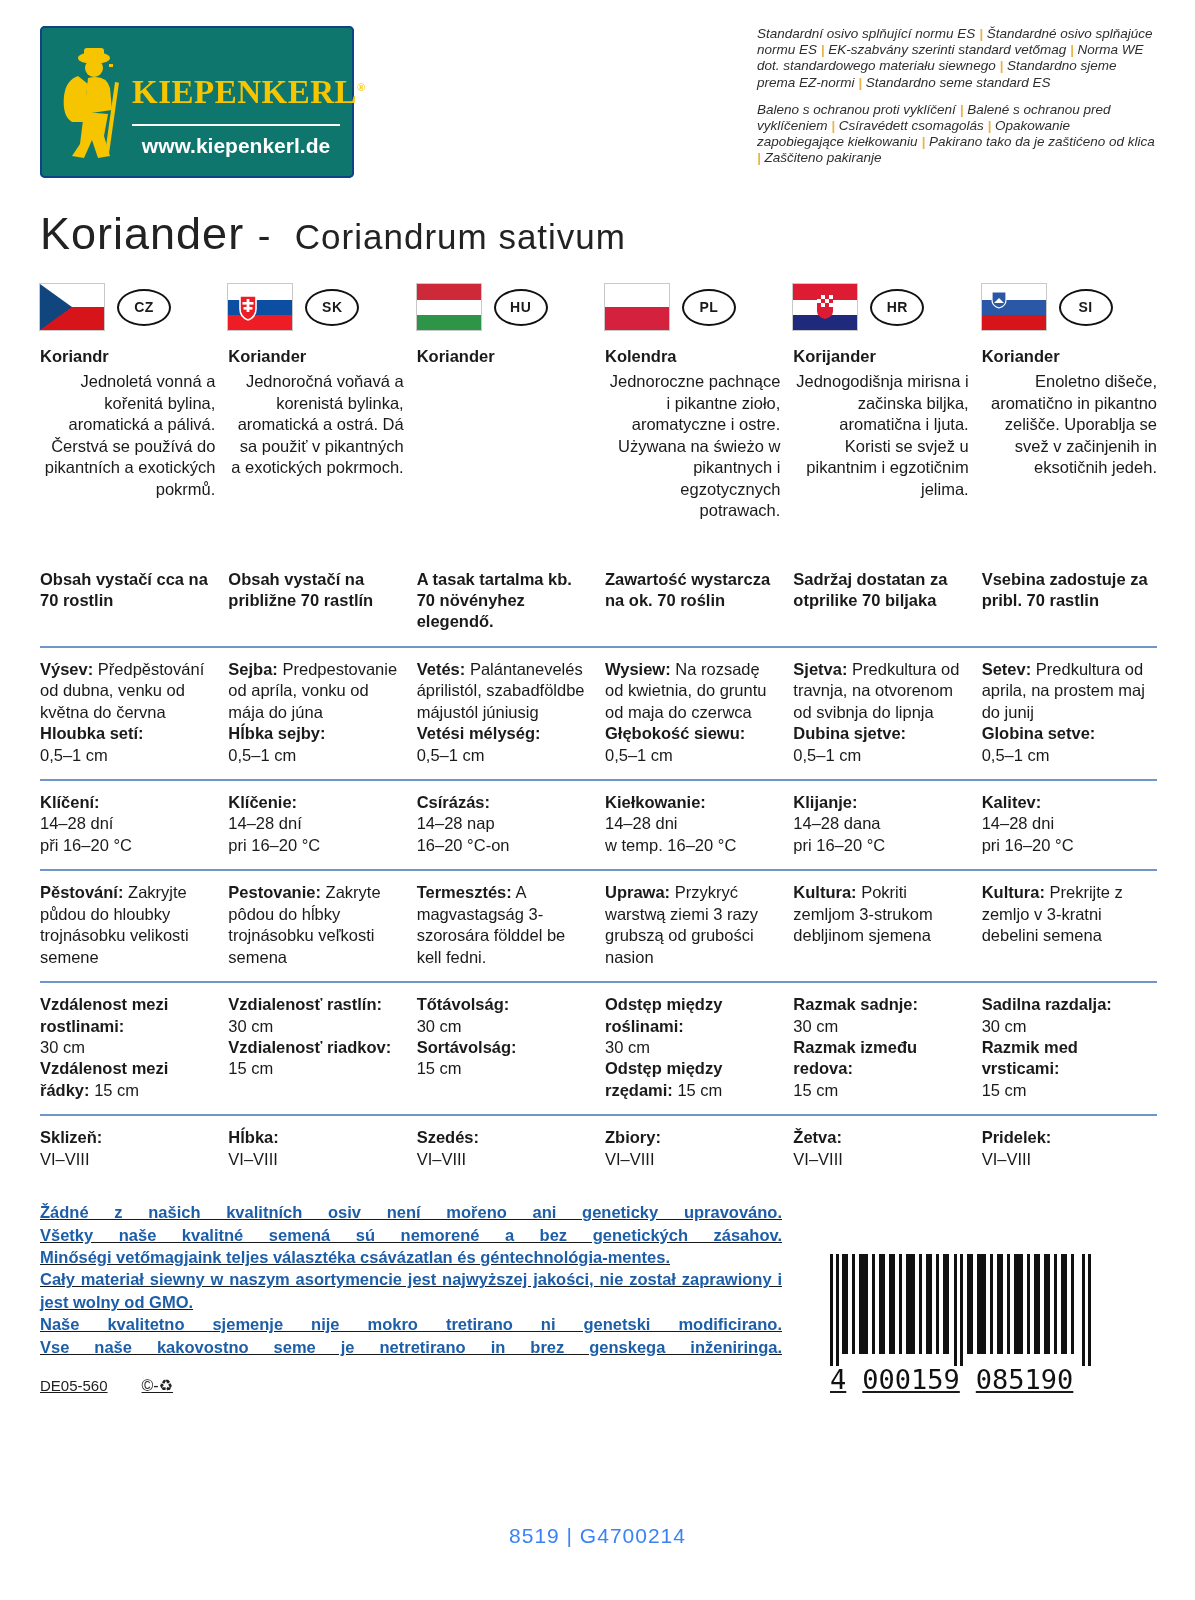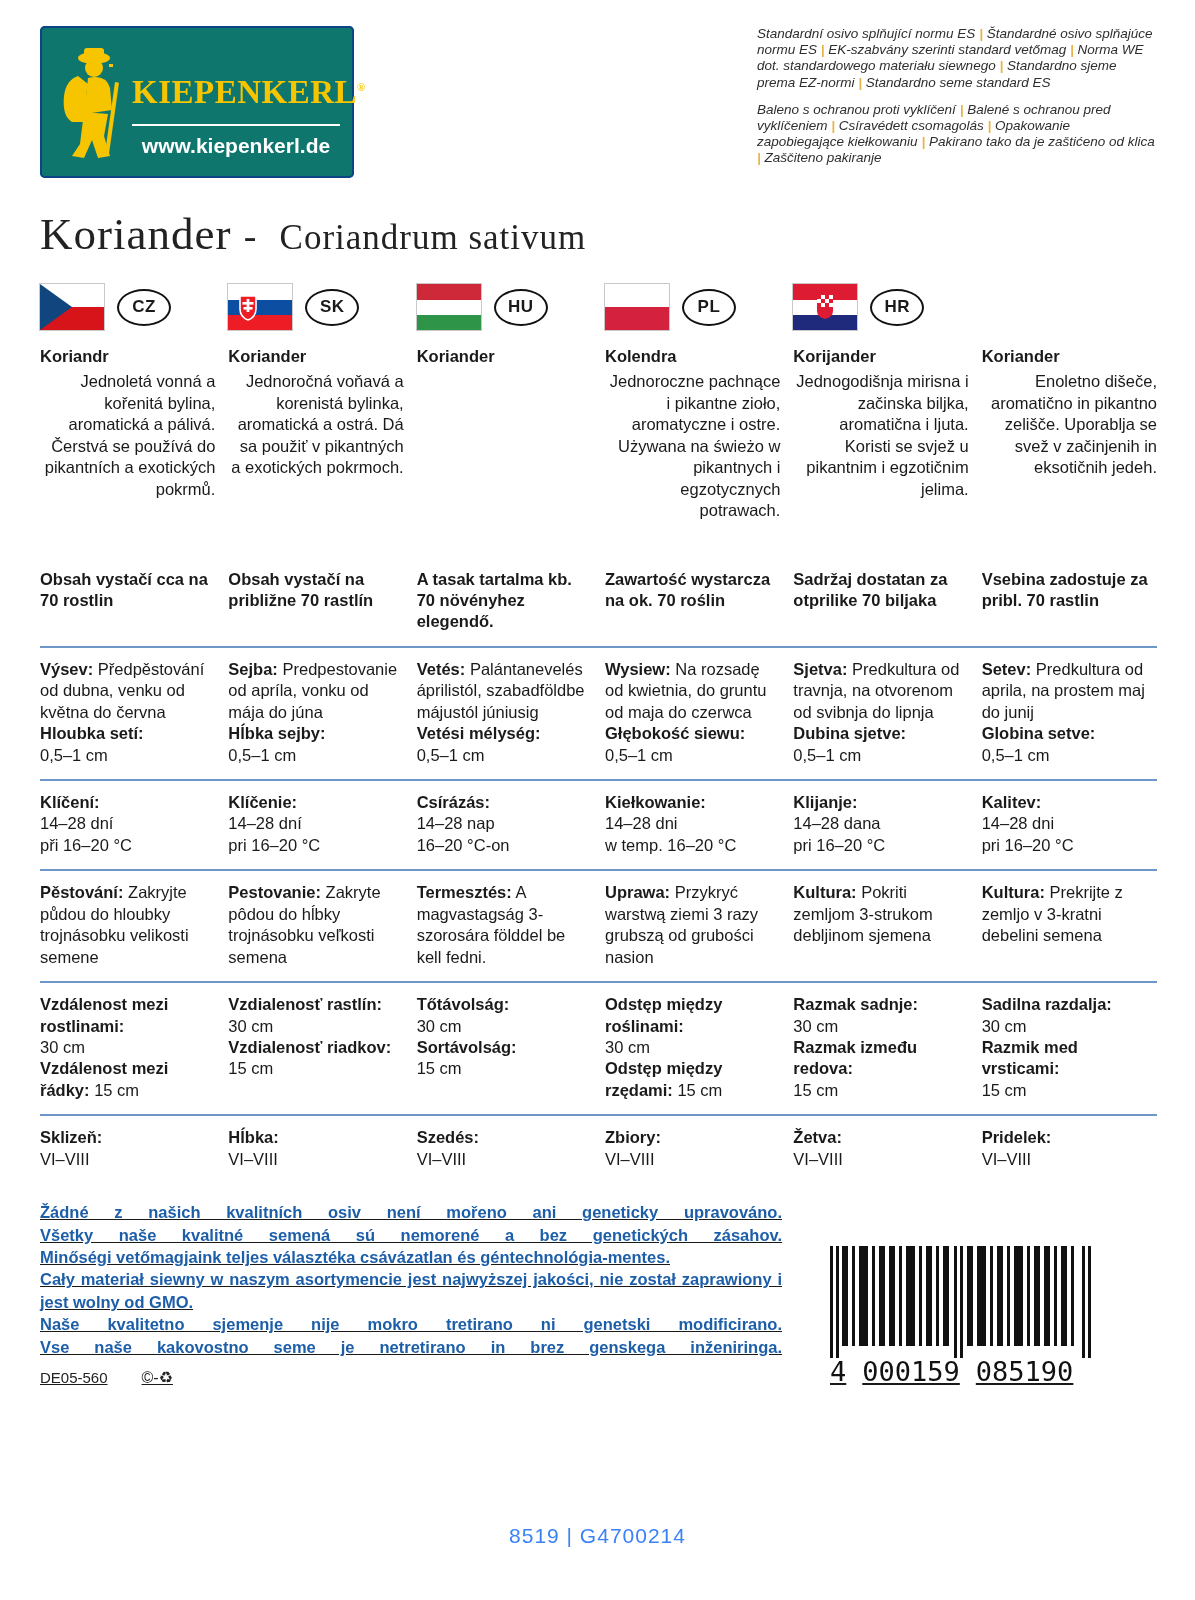--- a/index.html
+++ b/index.html
@@ -25,52 +25,52 @@
   .brand .reg { font-size:11px; vertical-align:super; }
   .logo-rule { position:absolute; left:92px; right:14px; top:98px; height:2px; background:#fff; }
   .logo-url { position:absolute; left:92px; right:14px; top:108px; text-align:center;
     color:#fff; font-weight:bold; font-size:21px; }
 
   .notices { width:400px; font-style:italic; font-size:13.5px; line-height:1.2; color:#2e2e2e; }
   .notices p + p { margin-top:11px; }
   .pipe { color:#e8b44a; font-weight:bold; }
 
   
-  .title { margin-top:30px; font-size:45px; letter-spacing:1px; color:#222; font-weight:normal;font-family:Liberation Serif, serif; }
+  .title { margin-top:30px; font-size:45px; letter-spacing:1px; color:#222; font-weight:normal; }
   .title .botanical { font-size:35px; margin-left:10px; }
   .title .dash { font-size:38px; }
 
   
   .cols { display:grid; grid-template-columns:repeat(6,1fr); column-gap:13px; }
 
   .flags-row { margin-top:24px; }
   .flag-wrap { display:flex; align-items:center; gap:13px; }
   .flag { display:block; outline:1px solid #c9c9c9; }
   .code-badge {
     display:inline-flex; align-items:center; justify-content:center;
     min-width:54px; height:37px; padding:0 7px; border:2.5px solid #111;
-    border-radius:50%; font-weight:bold; font-size:17px; letter-spacing:0.5px;
+    border-radius:50%; font-weight:bold; font-size:14px; letter-spacing:0.5px;
   }
 
   .intro-row { margin-top:16px; }
   .col-name { font-weight:bold; font-size:18.5px; margin-bottom:4px; }
   .col-desc { font-size:17px; line-height:1.28;text-align:right; }
 
   .table { margin-top:36px; }
   .band { padding:11px 0 13px; border-bottom:2px solid #6e96c8; }
   .band.last { border-bottom:none; }
   .cell p { font-size:16.5px; line-height:1.3; }
   .b { font-weight:bold; }
 
   
   .bottom { margin-top:18px; display:flex; align-items:flex-end;text-decoration:underline; }
   .gmo { width:742px; color:#1d5ea9; font-weight:bold; font-size:16.5px; line-height:1.36; }
   .gmo p { text-align:justify; }
   .gmo p.stretch { text-align-last:justify; }
-  .codes { margin-top:10px; display:flex; gap:34px; align-items:center; font-size:15px; color:#222; }
+  .codes { margin-top:18px; display:flex; gap:34px; align-items:center; font-size:15px; color:#222; }
   .recycle { font-size:16px; }
 
   .barcode-block { margin-left:46px; margin-top:14px; width:290px; }
   .barcode-digits {
     display:flex; gap:16px; font-family:"DejaVu Sans Mono", monospace;
     font-size:27px; color:#111; margin-top:-6px; padding-left:2px;
   }
   .print-code { position:absolute; left:0; right:0; bottom:52px; text-align:center;
     font-size:21px; color:#3b82f6; letter-spacing:1px; }
 </style>
@@ -161,20 +161,30 @@
             <rect x="32" y="15" width="4" height="4" fill="#fff"></rect>
             <rect x="36" y="15" width="4" height="4" fill="#dd1c33"></rect>
           <rect x="24" y="19" width="4" height="4" fill="#dd1c33"></rect>
             <rect x="28" y="19" width="4" height="4" fill="#fff"></rect>
             <rect x="32" y="19" width="4" height="4" fill="#dd1c33"></rect>
             <rect x="36" y="19" width="4" height="4" fill="#fff"></rect>
           <path d="M24 23 h16 v4 q0 6 -8 8 q-8 -2 -8 -8 z" fill="#dd1c33"></path>
         </g>
       </svg>
       <span class="code-badge">HR</span>
+    </div>
+    <div class="flag-wrap">
+      <svg class="flag" width="64" height="46" viewBox="0 0 64 46">
+        <rect width="64" height="16" fill="#fff"></rect>
+          <rect y="16" width="64" height="15" fill="#2b57a7"></rect>
+          <rect y="31" width="64" height="15" fill="#d7141a"></rect>
+        <path d="M10 8 h14 v8 q0 6 -7 8 q-7 -2 -7 -8 z" fill="#2b57a7" stroke="#fff" stroke-width="1.2"></path>
+        <path d="M12 19 l5 -5 5 5 z" fill="#fff"></path>
+      </svg>
+      <span class="code-badge">SI</span>
     </div>
   </div>
 
   <div class="cols intro-row">
     <div class="cell">
       <p class="col-name">Koriandr</p>
       <p class="col-desc">Jednoletá vonná a kořenitá bylina, aromatická a pálivá. Čerstvá se používá do pikantních a exotických pokrmů.</p>
     </div>
     <div class="cell">
       <p class="col-name">Koriander</p>

